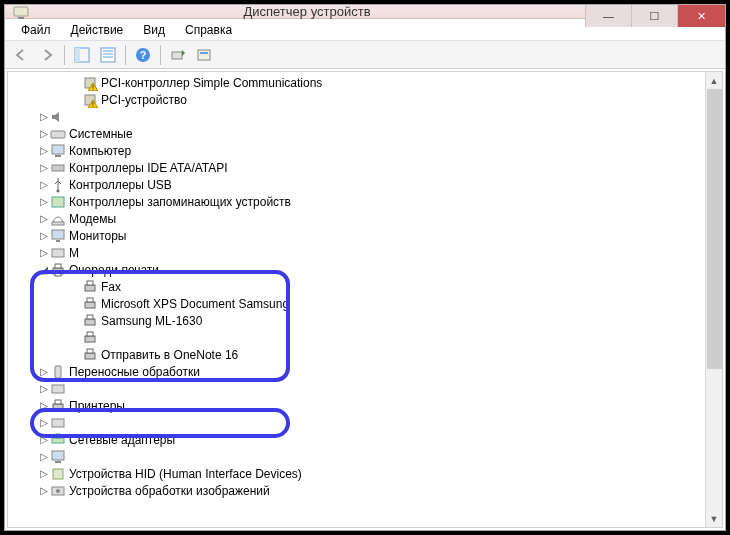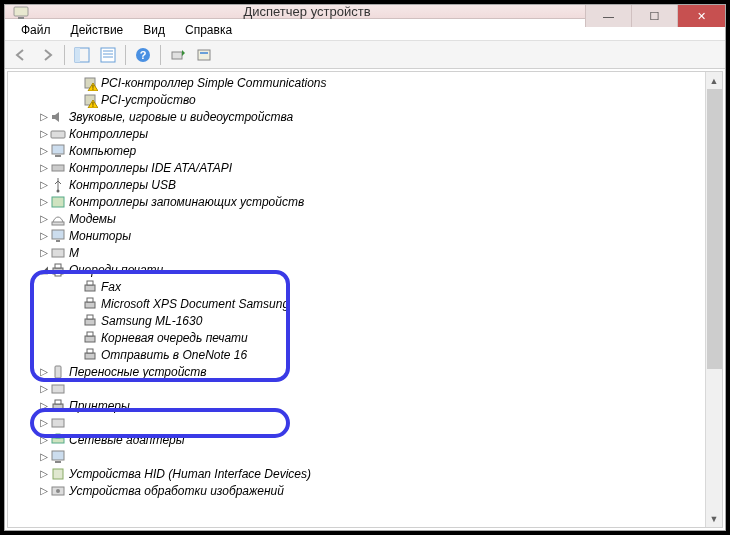--- a/index.html
+++ b/index.html
@@ -169,21 +169,20 @@
     width: 16px;
     height: 16px;
     display: inline-flex;
     align-items: center;
     justify-content: center;
     margin-right: 3px;
   }
   .row .label {
     font-size: 12px;
     color: #000;
-    font-style: italic;
   }
   .indent-1 { padding-left: 42px; }
   .indent-1.with-exp { padding-left: 30px; }
   .indent-2 { padding-left: 62px; }
   .indent-2.no-exp { padding-left: 74px; }
   
   .highlight {
     position: absolute;
     border: 4px solid #3a3ae6;
     border-radius: 14px;
@@ -298,30 +297,29 @@
         <span class="label">PCI-устройство</span>
       </div>
 
       <div class="row indent-1 with-exp">
         <span class="expander">▷</span>
         <span class="ticon">
               <svg class="ic" viewBox="0 0 16 16">
                 <path d="M2 6h3l4-3v10l-4-3H2z" fill="#888"></path>
               </svg>
             </span>
-        <span class="label">Звуковые, игровые и видеоустройства</span>
       </div>
       <div class="row indent-1 with-exp">
         <span class="expander">▷</span>
         <span class="ticon">
               <svg class="ic" viewBox="0 0 16 16">
                 <rect x="1" y="5" width="14" height="7" rx="1" fill="#ddd" stroke="#888"></rect>
               </svg>
             </span>
-        <span class="label">Контроллеры</span>
+        <span class="label">Системные</span>
       </div>
       <div class="row indent-1 with-exp">
         <span class="expander">▷</span>
         <span class="ticon">
               <svg class="ic" viewBox="0 0 16 16">
                 <rect x="2" y="2" width="12" height="9" fill="#cde" stroke="#888"></rect>
                 <rect x="5" y="12" width="6" height="2" fill="#888"></rect>
               </svg>
             </span>
         <span class="label">Компьютер</span>
@@ -422,40 +420,39 @@
             </span>
         <span class="label">Samsung ML-1630</span>
       </div>
       <div class="row indent-2 no-exp">
         <span class="ticon">
               <svg class="ic" viewBox="0 0 16 16">
                 <rect x="3" y="6" width="10" height="6" fill="#ccc" stroke="#666"></rect>
                 <rect x="5" y="2" width="6" height="4" fill="#fff" stroke="#666"></rect>
               </svg>
             </span>
-        <span class="label">Корневая очередь печати</span>
       </div>
       <div class="row indent-2 no-exp">
         <span class="ticon">
               <svg class="ic" viewBox="0 0 16 16">
                 <rect x="3" y="6" width="10" height="6" fill="#ccc" stroke="#666"></rect>
                 <rect x="5" y="2" width="6" height="4" fill="#fff" stroke="#666"></rect>
               </svg>
             </span>
         <span class="label">Отправить в OneNote 16</span>
       </div>
 
       <div class="row indent-1 with-exp">
         <span class="expander">▷</span>
         <span class="ticon">
               <svg class="ic" viewBox="0 0 16 16">
                 <rect x="5" y="2" width="6" height="12" rx="1" fill="#ddd" stroke="#888"></rect>
               </svg>
             </span>
-        <span class="label">Переносные устройств</span>
+        <span class="label">Переносные обработки</span>
       </div>
       <div class="row indent-1 with-exp">
         <span class="expander">▷</span>
         <span class="ticon">
               <svg class="ic" viewBox="0 0 16 16">
                 <rect x="2" y="4" width="12" height="8" fill="#ddd" stroke="#888"></rect>
               </svg>
             </span>
         <span class="label"></span>
       </div>

